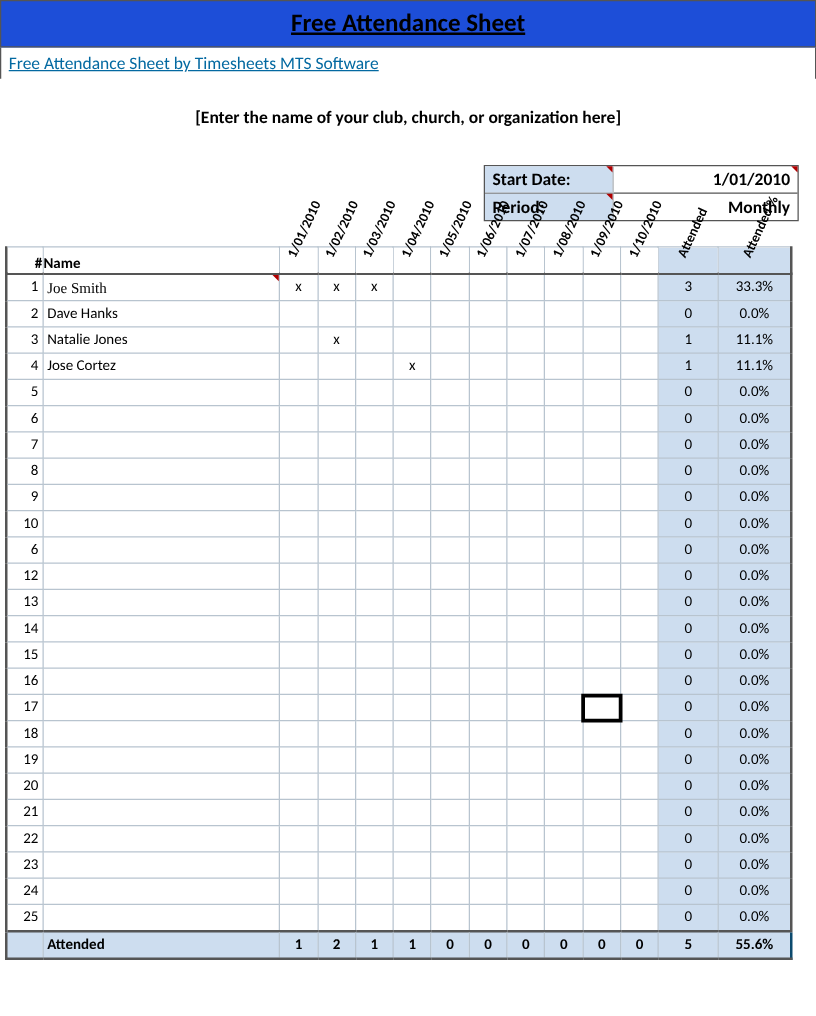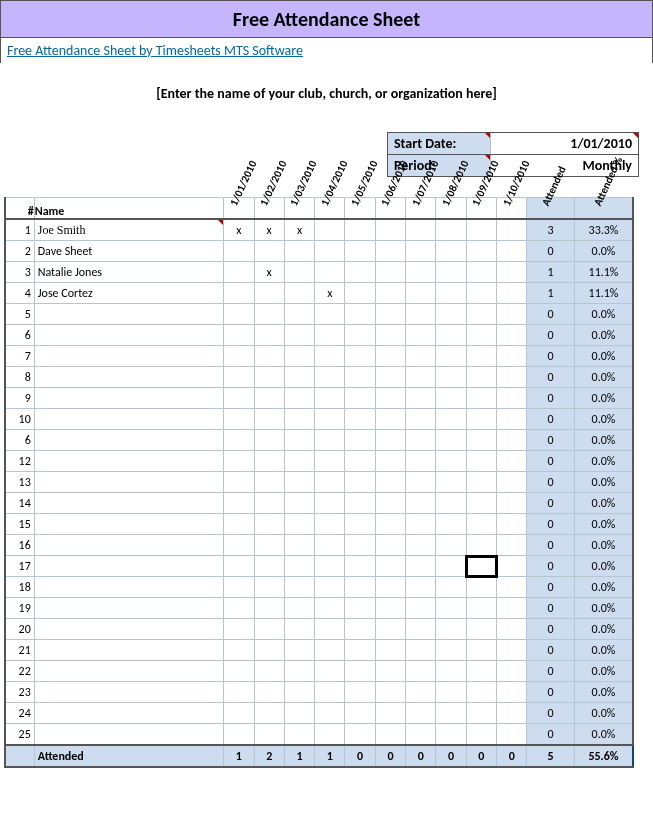--- a/index.html
+++ b/index.html
@@ -5,26 +5,27 @@
   body {
     margin: 0;
     padding: 0;
     font-family: Calibri, Arial, sans-serif;
     font-size: 13px;
     background: #fff;
     color: #000;
     width: 653px;
   }
   .title-bar {
-    background: #c4b5fd;
+    background: #1d4ed8;
     border: 1px solid #555;
     height: 36px;
     display: flex;
     align-items: center;
     justify-content: center;
+    text-decoration: underline;
   }
   .title-bar span {
     font-size: 20px;
     font-weight: bold;
   }
   .link-row {
     border-left: 1px solid #555;
     border-right: 1px solid #555;
     padding: 4px 6px 4px 6px;
     font-size: 14px;
@@ -231,21 +232,21 @@
           <td></td>
           <td></td>
           <td></td>
           <td></td>
           <td></td>
           <td class="shade">3</td>
           <td class="shade">33.3%</td>
         </tr>
         <tr>
           <td>2</td>
-          <td style="position: relative;">Dave Sheet</td>
+          <td style="position: relative;">Dave Hanks</td>
           <td></td>
           <td></td>
           <td></td>
           <td></td>
           <td></td>
           <td></td>
           <td></td>
           <td></td>
           <td></td>
           <td></td>

